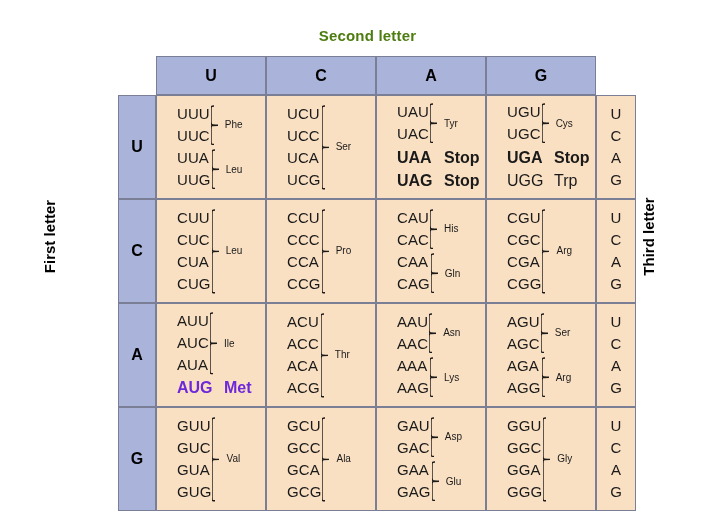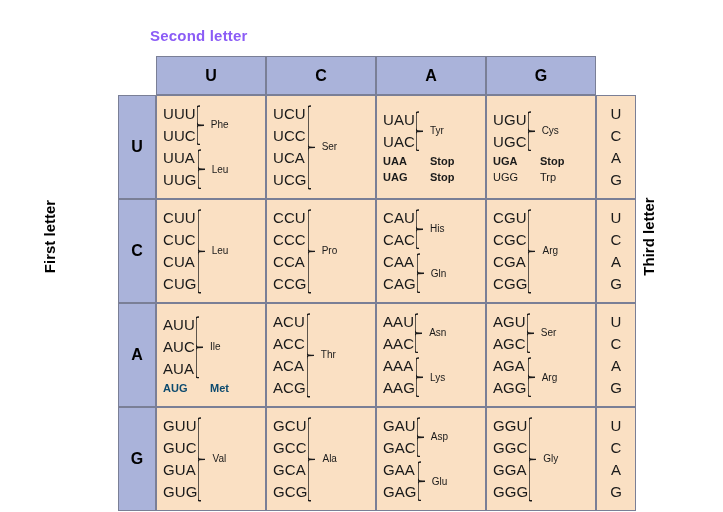--- a/index.html
+++ b/index.html
@@ -14,23 +14,24 @@
     overflow: hidden;
     position: relative;
   }
 
   
   #second-letter-title {
     position: absolute;
     top: 27px;
     left: 150px;
     width: 435px;
+    text-align: center;
     font-size: 15px;
     font-weight: bold;
-    color: #8b5cf6;
+    color: #4d7c0f;
     letter-spacing: .2px;
   }
 
   
   #first-letter-title {
     position: absolute;
     left: -26px;
     top: 228px;
     width: 150px;
     text-align: center;
@@ -117,21 +118,21 @@
     line-height: 1.48;
   }
   .third-cell span { display: block; }
 
   
   .cell-inner {
     display: flex;
     flex-direction: column;
     justify-content: center;
     height: 100%;
-    padding-left: 6px;
+    padding-left: 20px;
     box-sizing: border-box;
   }
   .grp {
     display: flex;
     align-items: center;
   }
   .codons {
     display: flex;
     flex-direction: column;
     font-size: 15px;
@@ -147,27 +148,27 @@
   .brace svg { display: block; }
   .aa {
     font-size: 10px;
     color: #1a1a1a;
     white-space: nowrap;
   }
 
   
   .plainrow {
     display: flex;
-    font-size: 11px;
+    font-size: 16px;
     line-height: 1.48;
     color: #1a1a1a;
   }
   .plainrow .c { width: 47px; }
   .bold { font-weight: bold; }
-  .met  { color: #0c4a6e; font-weight: bold; }
+  .met  { color: #6d28d9; font-weight: bold; }
 </style>
 </head>
 <body>
 
 <div id="second-letter-title">Second letter</div>
 
 <div id="first-letter-title">First letter</div>
 
 <div id="third-letter-title">Third letter</div>
 

